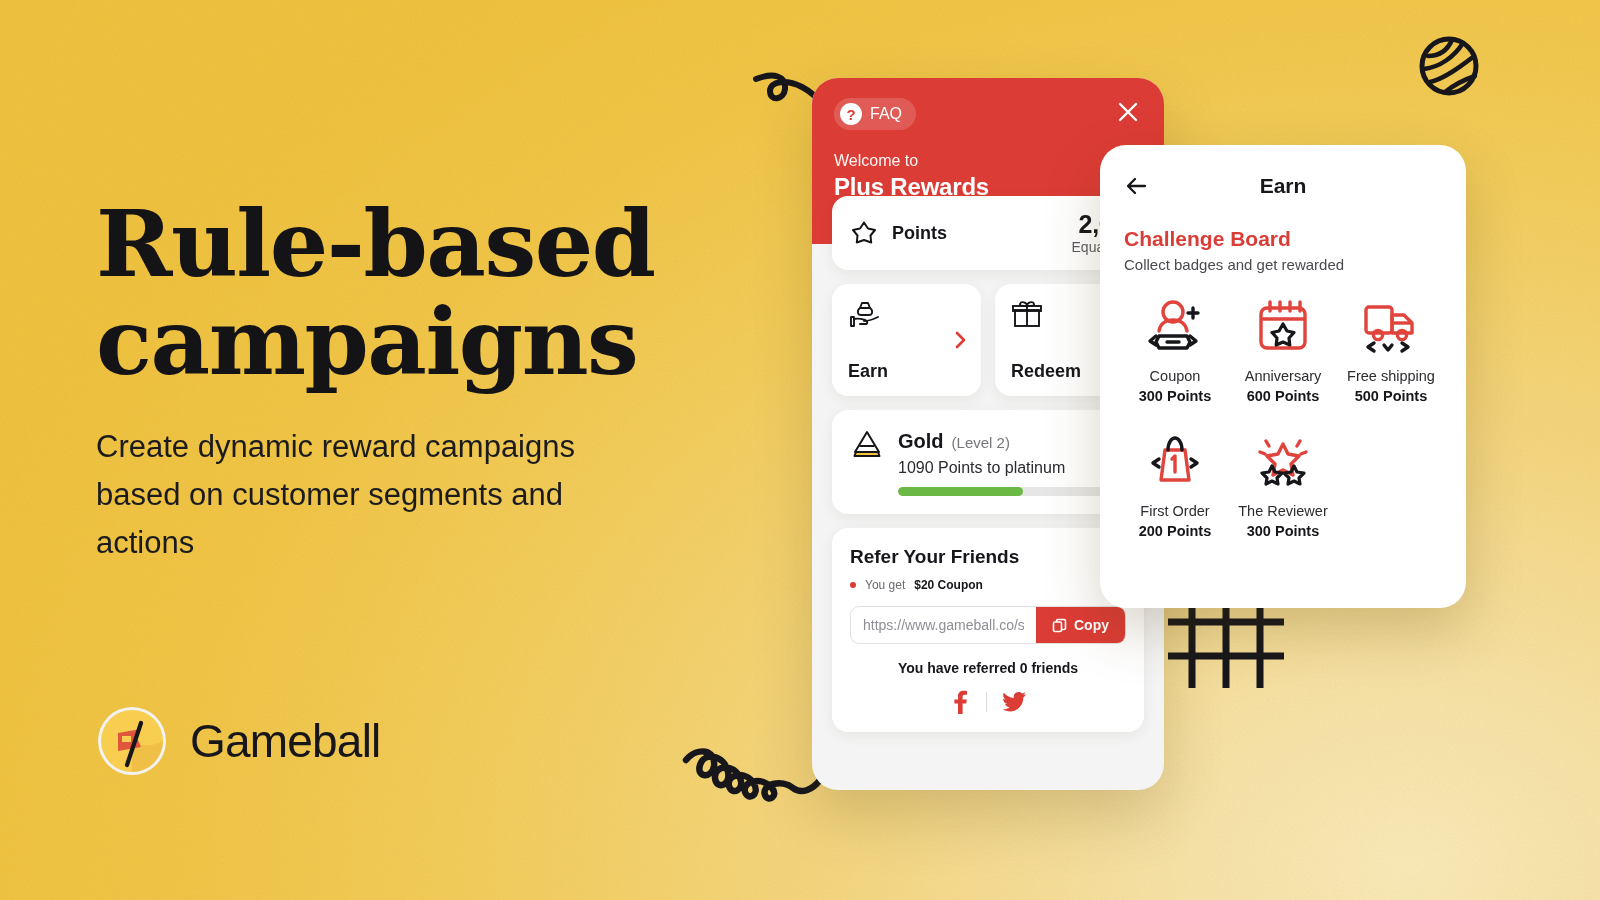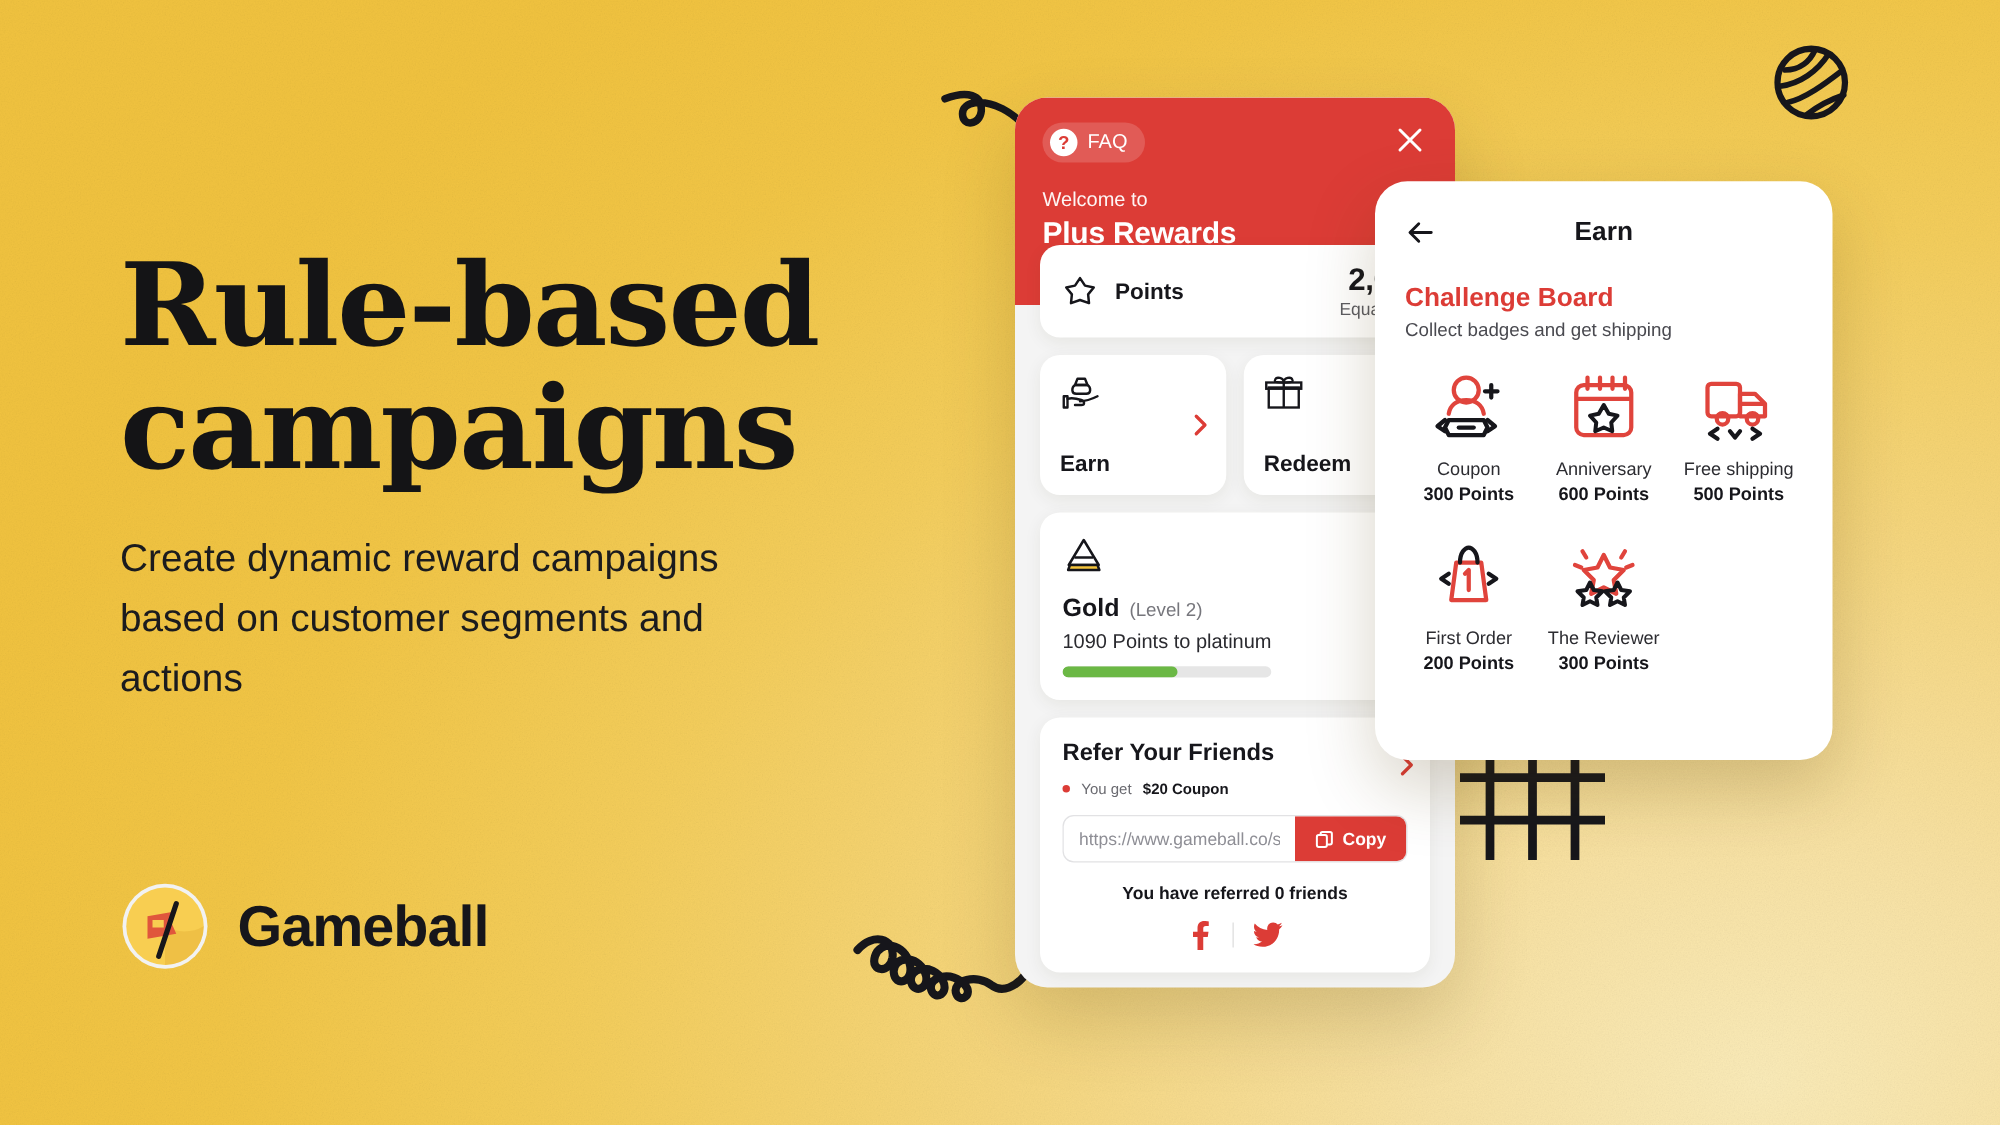--- a/index.html
+++ b/index.html
@@ -59,21 +59,21 @@
     position: absolute;
     left: 96px;
     top: 705px;
     display: flex;
     align-items: center;
     gap: 22px;
   }
   #brand-mark { width: 72px; height: 72px; display: block; }
   #brand-name {
     font-size: 46px;
-    font-weight: 700;
+    font-weight: 400;
     letter-spacing: -0.8px;
     color: #16161B;
   }
 
   
   .deco { position: absolute; pointer-events: none; }
   #deco-globe  { right: 120px; top: 35px; width: 62px; height: 62px; }
   #deco-curl   { left: 748px; top: 62px;  width: 92px; height: 64px; }
   #deco-spring { left: 680px; top: 726px; width: 150px; height: 86px; }
   #deco-grid   { left: 1168px; top: 596px; width: 116px; height: 92px; }
@@ -161,21 +161,21 @@
     position: relative;
     display: flex;
     flex-direction: column;
     justify-content: space-between;
     cursor: pointer;
   }
   .action-label { font-size: 18px; font-weight: 600; color: #16161B; }
   .action-chevron { position: absolute; right: 14px; top: 46px; }
 
   
-  #tier-card { margin-top: 14px; padding: 18px; display: flex; gap: 14px; align-items: flex-start; flex-direction: column; }
+  #tier-card { margin-top: 14px; padding: 18px; display: flex; gap: 14px; align-items: flex-start; }
   #tier-info { flex: 1; padding-top: 2px; }
   #tier-head { display: flex; align-items: baseline; gap: 8px; }
   #tier-name { font-size: 20px; font-weight: 700; color: #16161B; }
   #tier-level { font-size: 15px; color: #76767C; }
   #tier-progress-label { font-size: 16px; color: #2A2A2F; margin-top: 6px; }
   #tier-bar {
     margin-top: 10px;
     height: 9px;
     border-radius: 5px;
     background: #E6E6E6;
@@ -440,21 +440,21 @@
 
 <div id="earn-panel">
   <div id="earn-header">
     <svg id="earn-back" viewBox="0 0 26 26">
       <path d="M21 13 H5 M11 6 L4 13 L11 20" fill="none" stroke="#16161B" stroke-width="2.3" stroke-linecap="round" stroke-linejoin="round"></path>
     </svg>
     <div id="earn-title">Earn</div>
   </div>
 
   <div id="challenge-title">Challenge Board</div>
-  <div id="challenge-sub">Collect badges and get shipping</div>
+  <div id="challenge-sub">Collect badges and get rewarded</div>
 
   <div id="badge-grid">
 
     <div class="badge">
       <div class="badge-icon">
         <svg width="60" height="58" viewBox="0 0 60 58">
           <circle cx="28" cy="15" r="10" fill="none" stroke="#E0443C" stroke-width="3.4"></circle>
           <path d="M14 34 C15 27 20.5 23 28 23 C35.5 23 41 27 42 34" fill="none" stroke="#E0443C" stroke-width="3.4" stroke-linecap="round"></path>
           <path d="M48 11 V21 M43 16 H53" stroke="#16161B" stroke-width="3.4" stroke-linecap="round"></path>
           <path d="M14 39 H42 L45 45 L42 51 H14 L11 45 Z" fill="none" stroke="#16161B" stroke-width="3.4" stroke-linejoin="round"></path>

